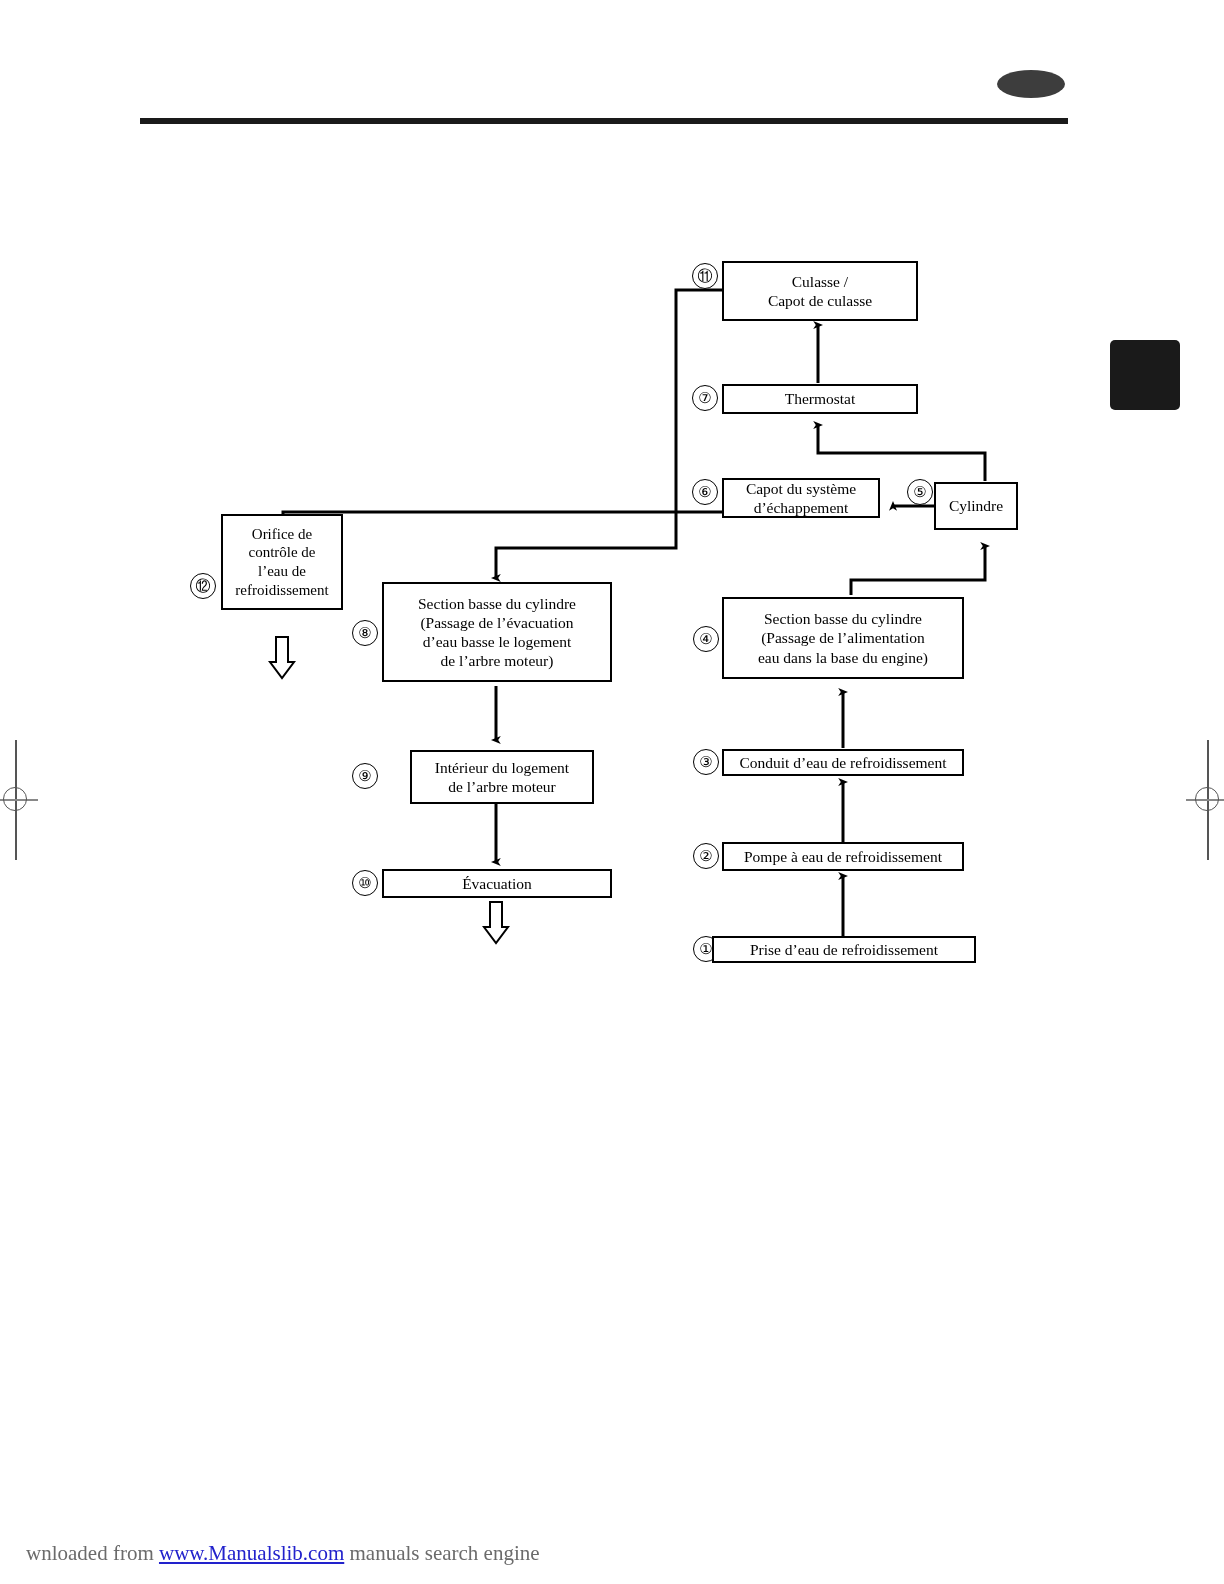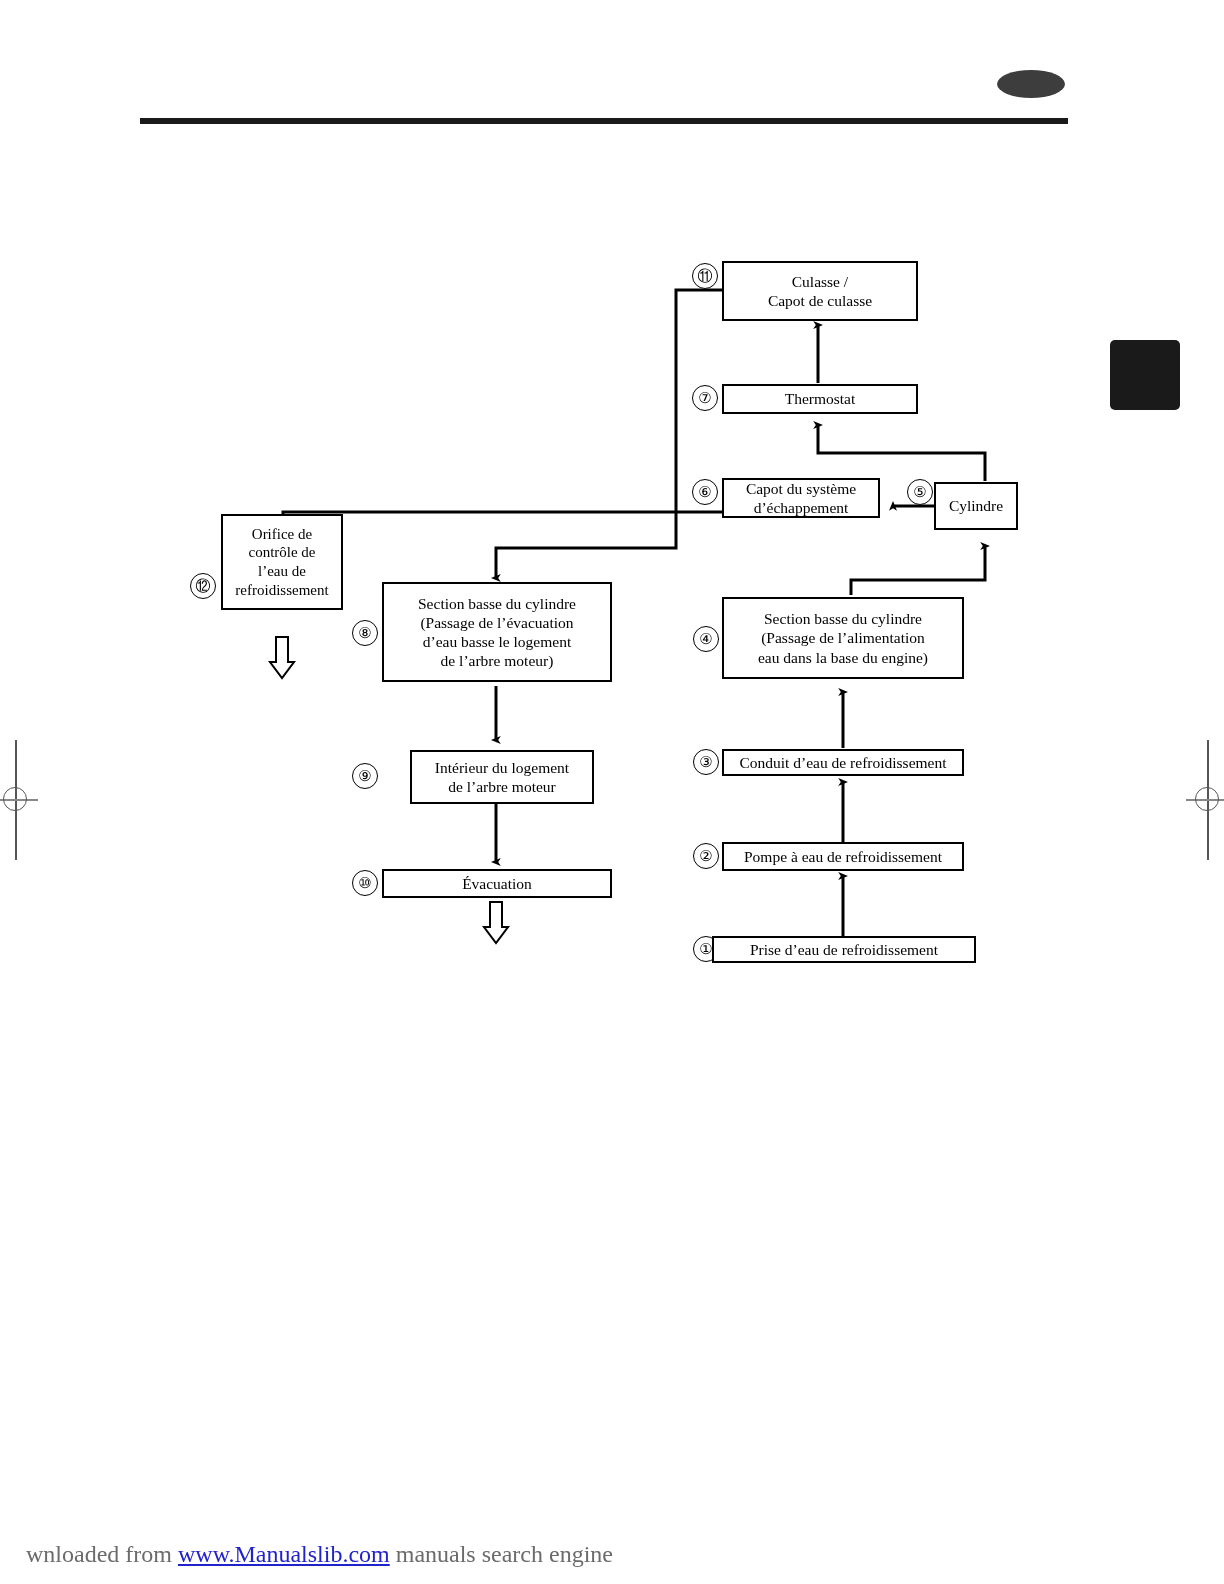--- a/index.html
+++ b/index.html
@@ -128,21 +128,21 @@
     position: absolute;
     width: 28px;
     height: 44px;
   }
   .hollow-arrow svg { display: block; }
 
   .footer {
     position: absolute;
     left: 26px;
     top: 1541px;
-    font-size: 24px;
+    font-size: 21px;
     color: #6b6b6b;
     font-family: "Liberation Serif", "DejaVu Serif", serif;
     white-space: nowrap;
   }
   .footer a {
     color: #2222cc;
     text-decoration: underline;
   }
 </style>
 </head>

